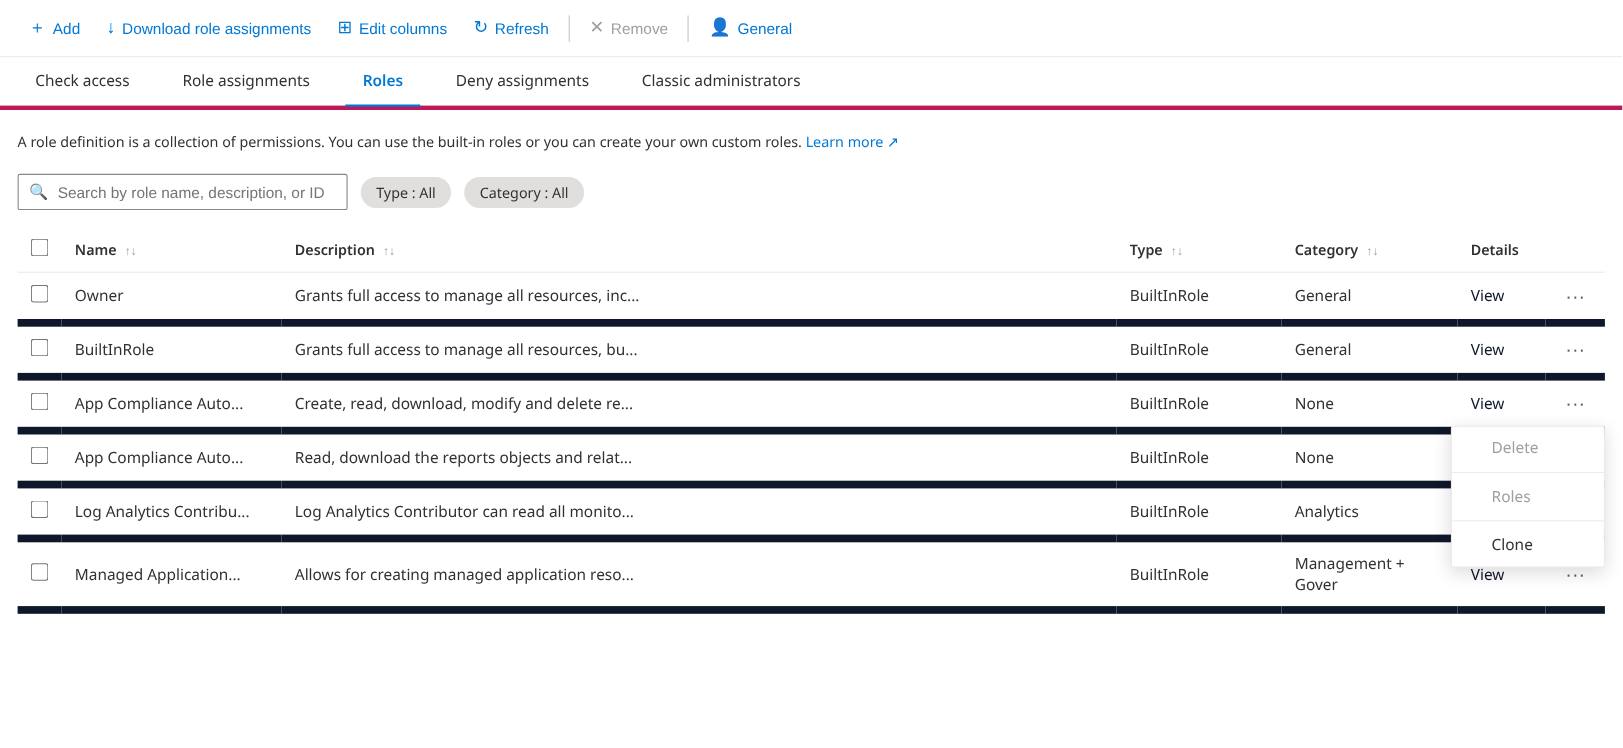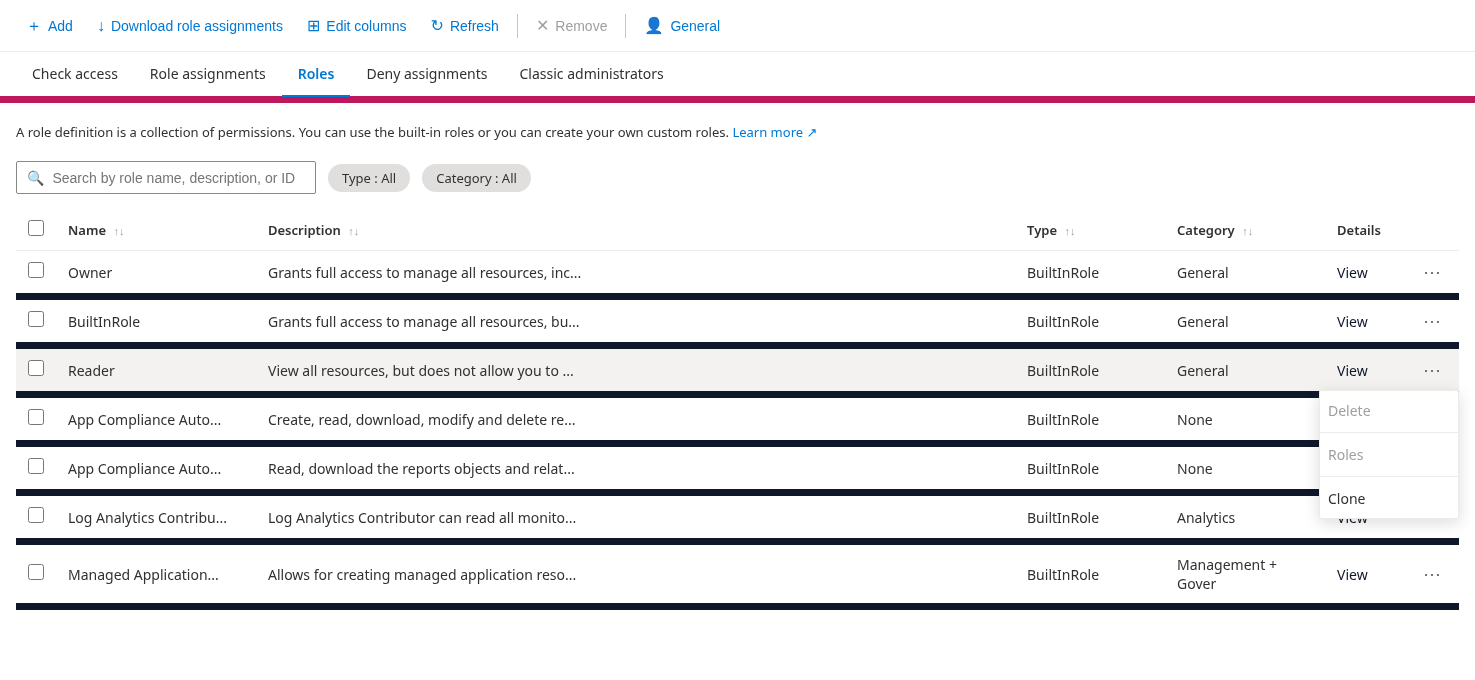--- a/index.html
+++ b/index.html
@@ -37,22 +37,22 @@
     .toolbar-icon {
       font-size: 16px;
       line-height: 1;
     }
 
     
     .tabs {
       display: flex;
       align-items: flex-end;
       padding: 0 16px;
-      border-bottom: 7px solid #be185d;
-      gap: 0;
+      border-bottom: 4px solid #be185d;
+      gap: 16px;
     }
     .tab {
       padding: 12px 16px;
       cursor: pointer;
       color: #323130;
       font-size: 14px;
       border-bottom: 2px solid transparent;
       white-space: nowrap;
       margin-bottom: -1px;
     }
@@ -162,21 +162,21 @@
       right: 0;
       top: 180px;
       background: #fff;
       border: 1px solid #edebe9;
       box-shadow: 0 4px 16px rgba(0,0,0,0.14);
       z-index: 100;
       min-width: 140px;
       border-radius: 2px;
     }
     .context-menu-item {
-      padding: 10px 8px;
+      padding: 10px 36px;
       cursor: pointer;
       font-size: 14px;
       color: #323130;
     }
     .context-menu-item.disabled { color: #a19f9d; cursor: default; }
     .context-menu-divider {
       height: 1px;
       background: #edebe9;
       margin: 2px 0;
     }
@@ -305,35 +305,20 @@
       <td>
         <button class="more-btn">···</button>
       </td>
     </tr>
           <tr>
       <td class="checkbox-cell">
         <input type="checkbox" style="">
       </td>
       <td>BuiltInRole</td>
       <td>Grants full access to manage all resources, bu...</td>
-      <td>BuiltInRole</td>
-      <td>General</td>
-      <td>
-        <a class="view-link">View</a>
-      </td>
-      <td>
-        <button class="more-btn">···</button>
-      </td>
-    </tr>
-          <tr class="highlighted">
-      <td class="checkbox-cell">
-        <input type="checkbox" style="">
-      </td>
-      <td>Reader</td>
-      <td>View all resources, but does not allow you to ...</td>
       <td>BuiltInRole</td>
       <td>General</td>
       <td>
         <a class="view-link">View</a>
       </td>
       <td>
         <button class="more-btn">···</button>
       </td>
     </tr>
           <tr>

